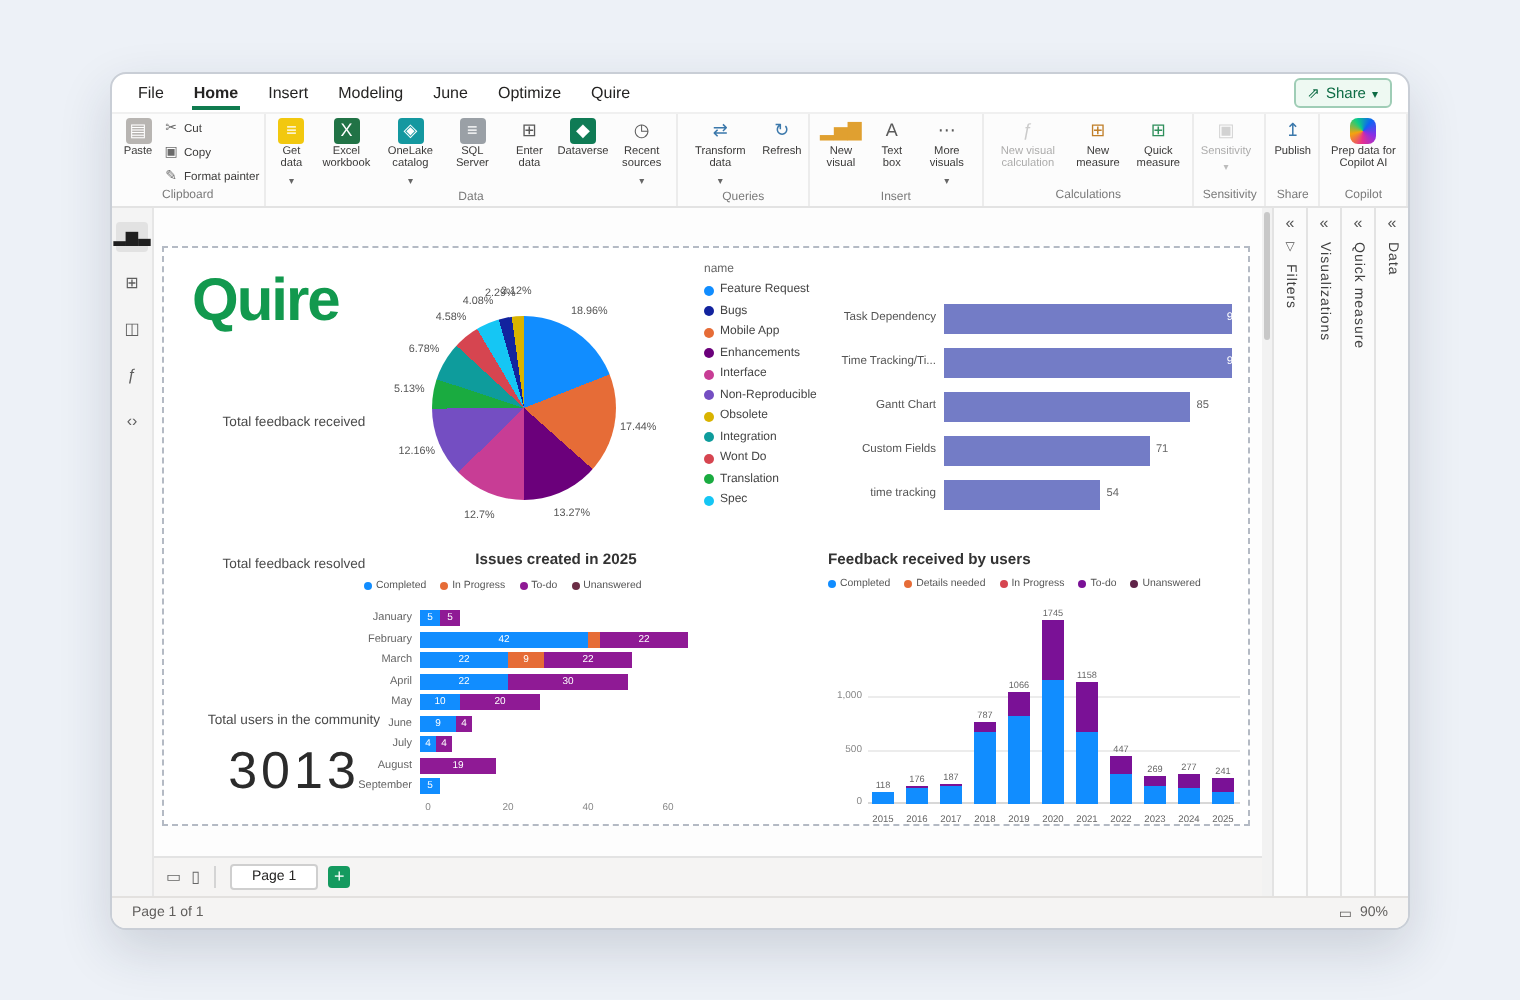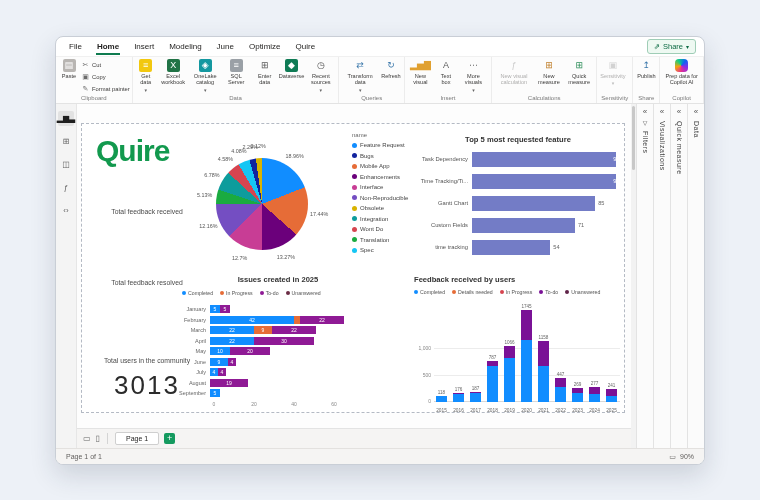--- a/index.html
+++ b/index.html
@@ -364,21 +364,20 @@
                   <span class="lg-dot" style="background: rgb(26, 171, 64);"></span>
                   <span class="t">Translation</span>
                 </div>
                 <div class="lg-item">
                   <span class="lg-dot" style="background: rgb(21, 198, 244);"></span>
                   <span class="t">Spec</span>
                 </div>
               </div>
           </div>
 
-          <div class="chart-title" style="left:330px;top:11px;width:212px;text-align:center">Top 5 most requested feature</div>
           <div class="top5">
               <div class="t5-row">
                 <div class="t5-cat">Task Dependency</div>
                 <div class="t5-barwrap">
                   <div class="t5-bar" style="width: 143.55px; background: rgb(115, 124, 198);"></div>
                   <span class="t5-val-in" style="right: 4.45px;">99</span>
                 </div>
               </div>
               <div class="t5-row">
                 <div class="t5-cat">Time Tracking/Ti...</div>

